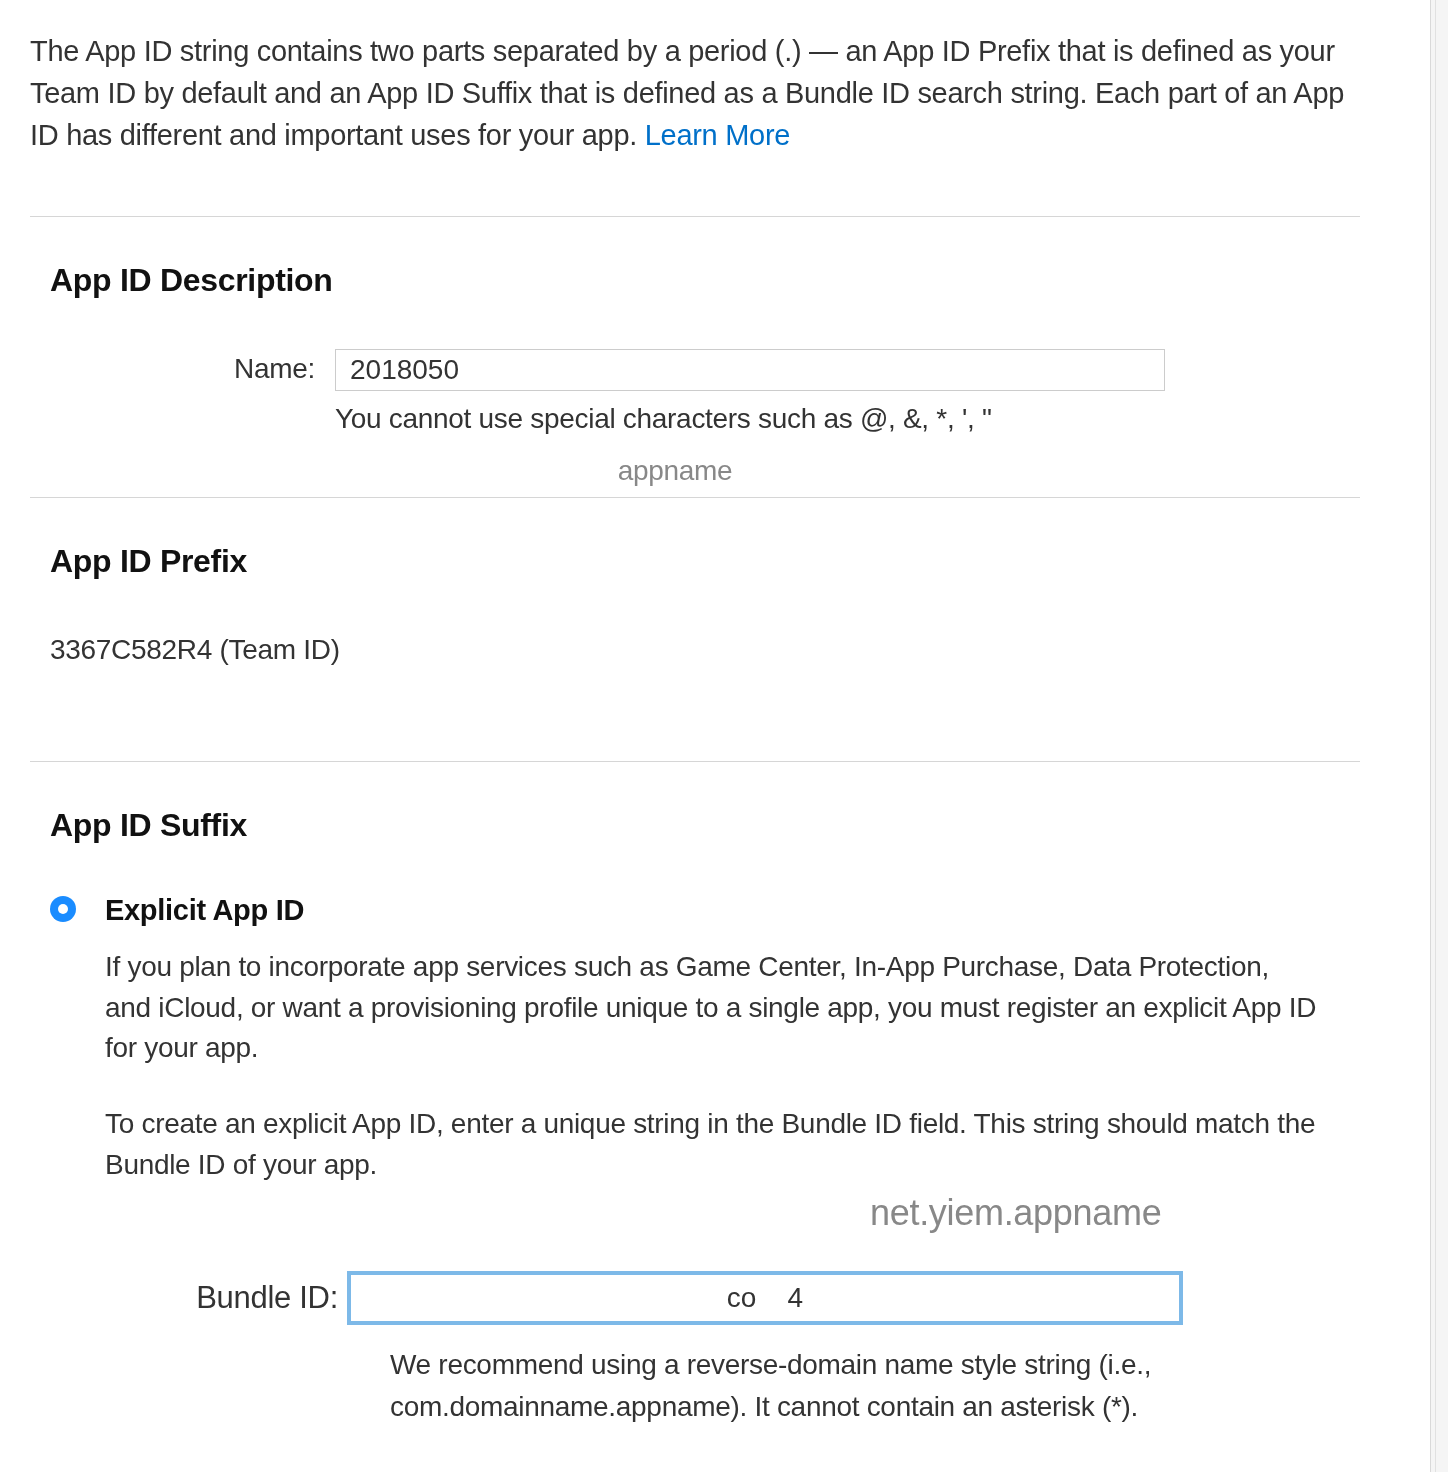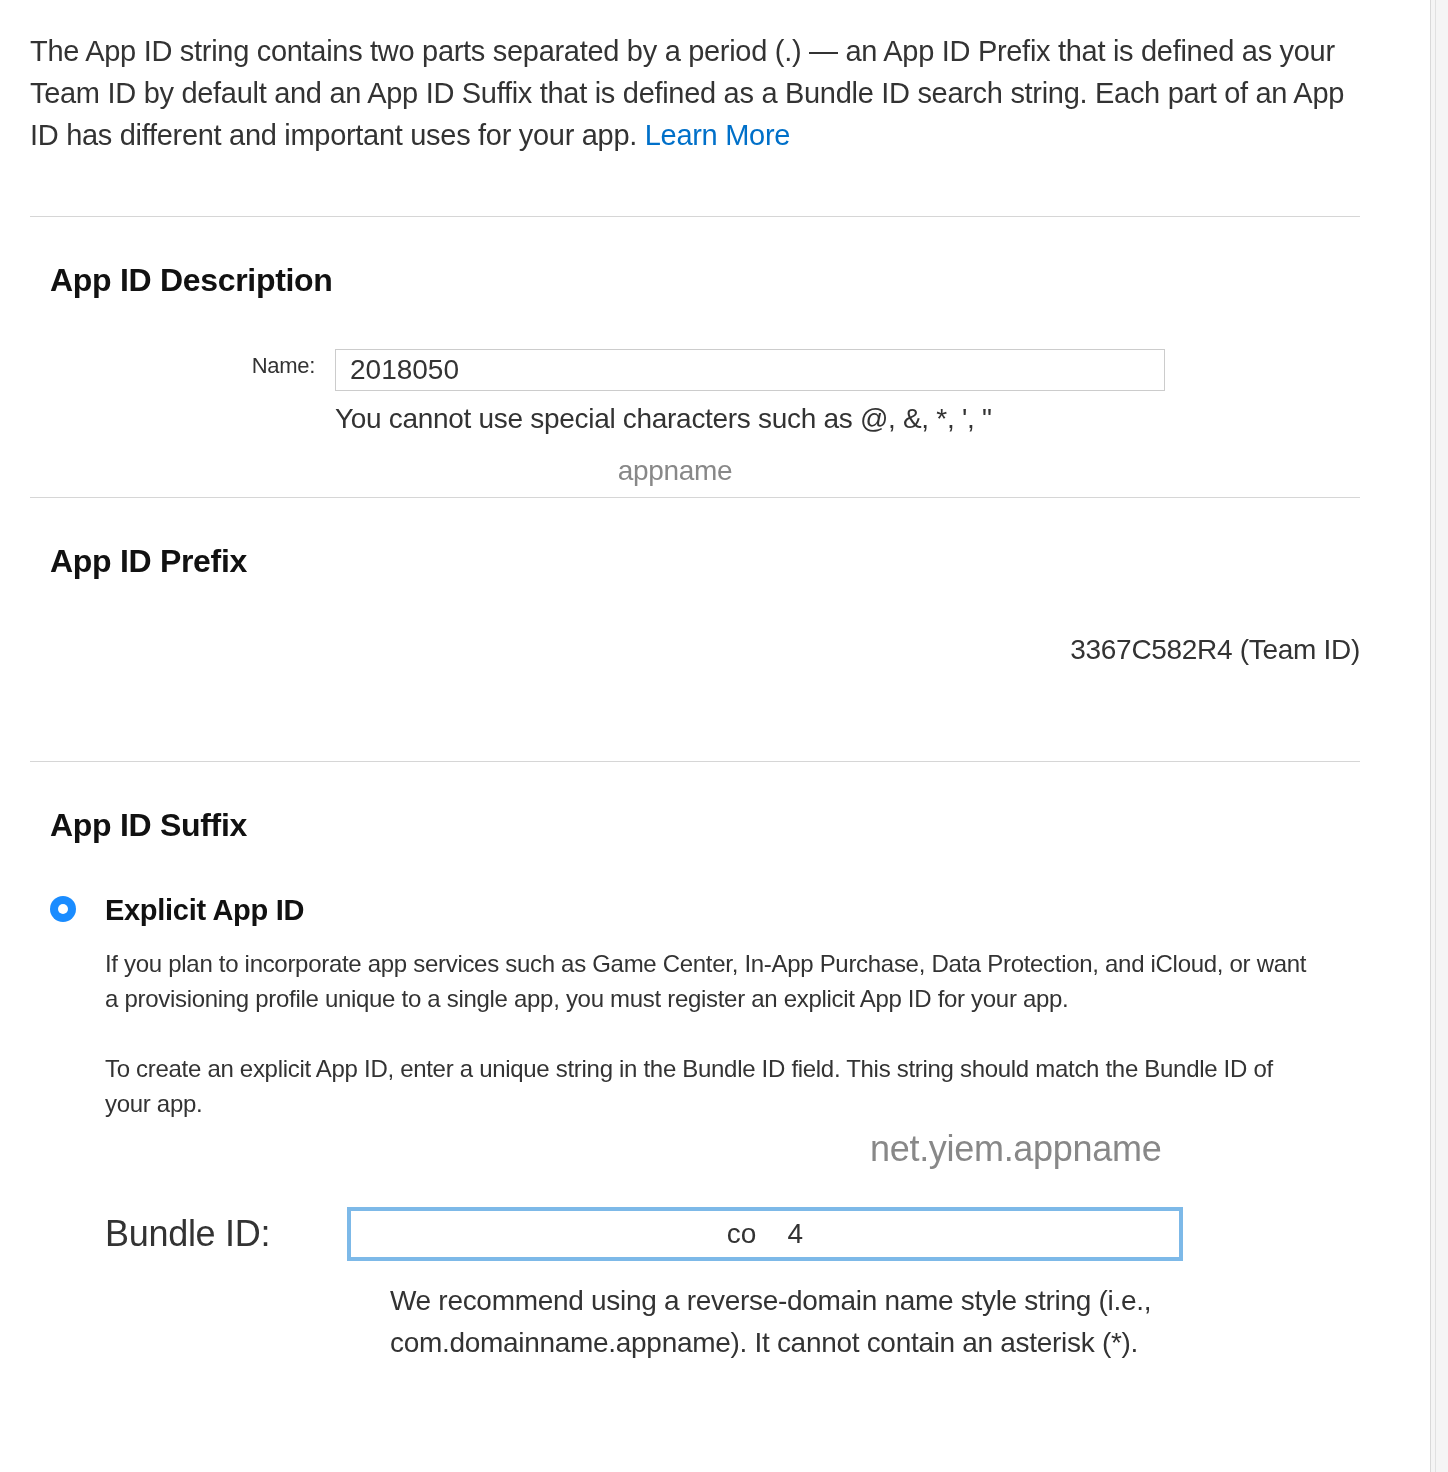--- a/index.html
+++ b/index.html
@@ -43,21 +43,21 @@
     }
     .field-row {
       display: flex;
       align-items: flex-start;
       margin-bottom: 10px;
     }
     .field-label {
       width: 285px;
       text-align: right;
       padding-right: 20px;
-      font-size: 22px;
+      font-size: 28px;
       color: #333;
       padding-top: 4px;
       letter-spacing: -0.3px;
     }
     .field-content {
       flex: 1;
     }
     input[type="text"] {
       width: 830px;
       height: 42px;
@@ -83,21 +83,20 @@
       text-align: center;
       margin-top: 20px;
       margin-left: -60px;
       letter-spacing: -0.3px;
     }
     .value-text {
       font-size: 28px;
       color: #333;
       padding-top: 4px;
       letter-spacing: -0.3px;
-      text-align: right;
     }
     .section-prefix {
       padding-bottom: 85px;
     }
     .section-suffix {
       padding-bottom: 20px;
     }
     .radio-block {
       display: flex;
       align-items: flex-start;
@@ -126,44 +125,44 @@
       background: #fff;
     }
     .radio-title {
       font-size: 29px;
       font-weight: 700;
       color: #111;
       margin-bottom: 20px;
       letter-spacing: -0.3px;
     }
     .radio-desc {
-      font-size: 24px;
+      font-size: 28px;
       line-height: 1.45;
       color: #333;
       margin-bottom: 35px;
       letter-spacing: -0.3px;
       padding-right: 40px;
     }
     .bundle-annotation {
       font-size: 36px;
       color: #888;
       margin-top: -28px;
       margin-left: 765px;
       margin-bottom: 40px;
       letter-spacing: -0.3px;
     }
     .bundle-row {
       display: flex;
       align-items: center;
     }
     .bundle-label {
       width: 245px;
-      text-align: left;
+      text-align: right;
       padding-right: 12px;
-      font-size: 36px;
+      font-size: 31px;
       color: #333;
       letter-spacing: -0.3px;
     }
     .bundle-input-wrap {
       flex: 1;
     }
     input.bundle-input {
       width: 830px;
       height: 48px;
       text-align: center;

